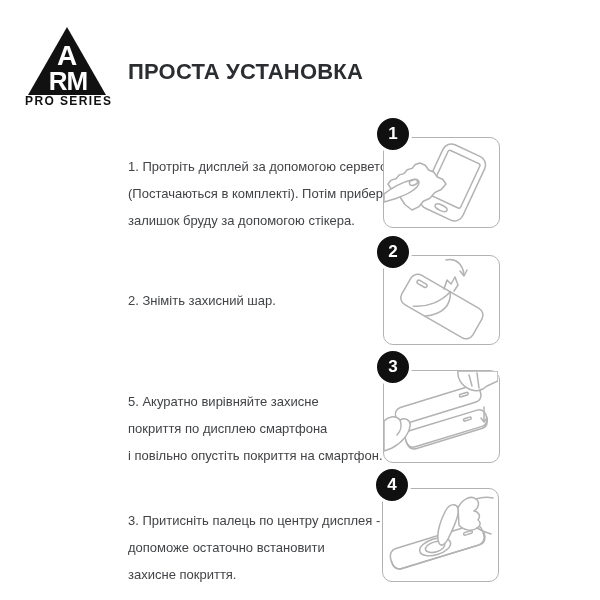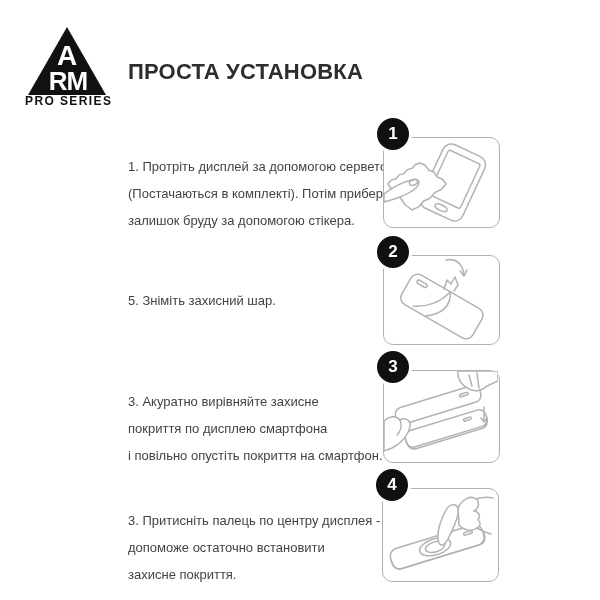--- a/index.html
+++ b/index.html
@@ -75,22 +75,22 @@
   <text x="39" y="38" text-anchor="middle" font-size="28" font-weight="bold" fill="#fff">A</text>
   <text x="40" y="63" text-anchor="middle" font-size="26" font-weight="bold" letter-spacing="-1" fill="#fff">RM</text>
 </svg>
 <div class="logo-series">PRO SERIES</div>
 
 <div class="page-title">ПРОСТА УСТАНОВКА</div>
 
 <div class="step-text s1">1. Протріть дисплей за допомогою серветок
 (Постачаються в комплекті). Потім приберіть
 залишок бруду за допомогою стікера.</div>
-<div class="step-text s2">5. Зніміть захисний шар.</div>
-<div class="step-text s3">3. Акуратно вирівняйте захисне
+<div class="step-text s2">2. Зніміть захисний шар.</div>
+<div class="step-text s3">5. Акуратно вирівняйте захисне
 покриття по дисплею смартфона
 і повільно опустіть покриття на смартфон.</div>
 <div class="step-text s4">3. Притисніть палець по центру дисплея - це
 допоможе остаточно встановити
 захисне покриття.</div>
 
 <div class="illus b1">
   <div class="badge">1</div>
   <svg width="114" height="88" viewBox="0 0 114 88">
     <g transform="rotate(25 68 44)">

